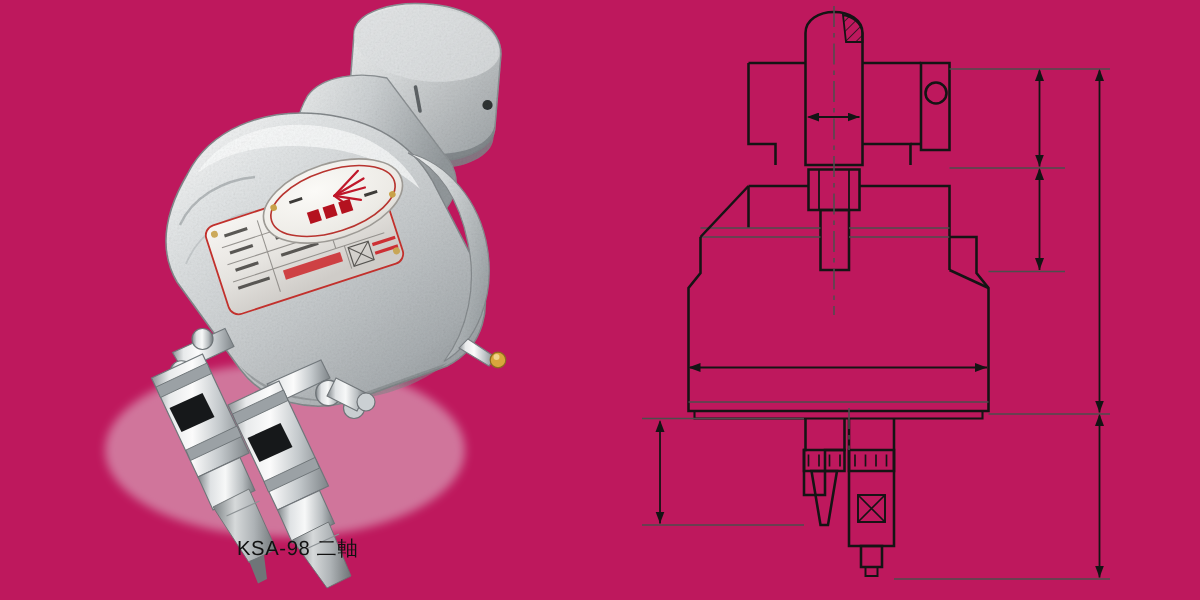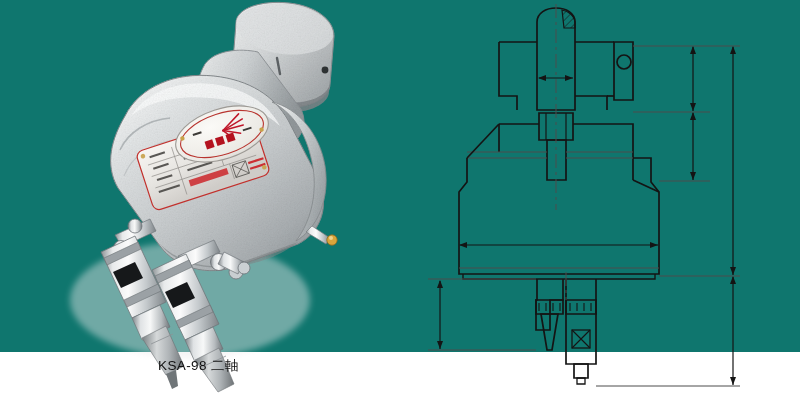--- a/index.html
+++ b/index.html
@@ -4,21 +4,21 @@
 <title>KSA-98 Product Sheet</title>
 <style>
   html,body{margin:0;padding:0;background:#ffffff;}
   body{
     width:800px;height:400px;
     font-family:"Liberation Sans", sans-serif;
     color:#1a1a1a;
     overflow:hidden;
     position:relative;
   }
-  .sheet{position:relative;width:800px;height:352px;background:#0f766e;}
+  .sheet{position:relative;width:800px;height:400px;background:#be185d;}
 
   
   .photo-pane{position:absolute;left:0;top:0;width:400px;height:400px;}
   .photo-stage{position:absolute;left:0;top:0;width:400px;height:400px;}
   .caption{
     position:absolute;left:158px;top:357px;
     font-size:13.5px;letter-spacing:.4px;color:#111;
     white-space:nowrap;
   }
 

